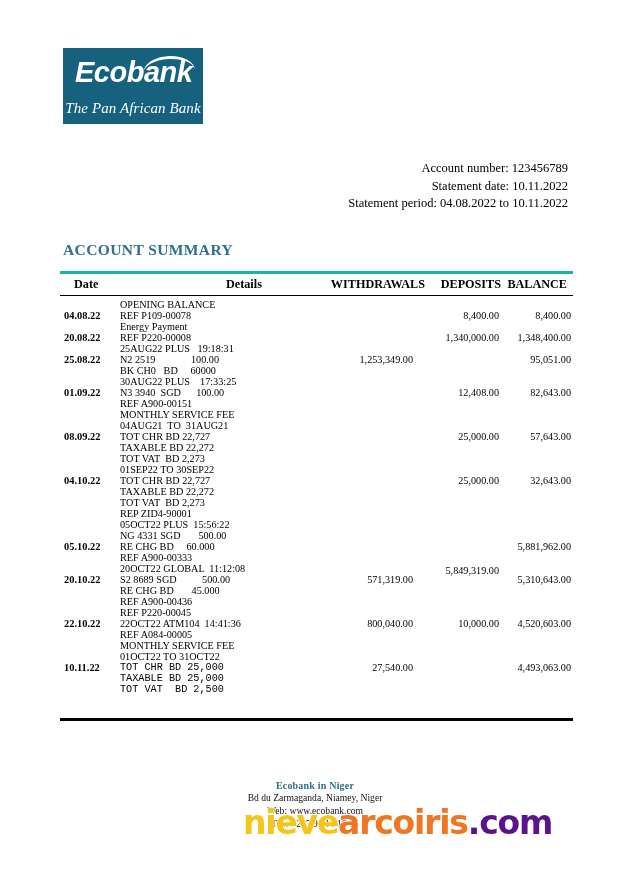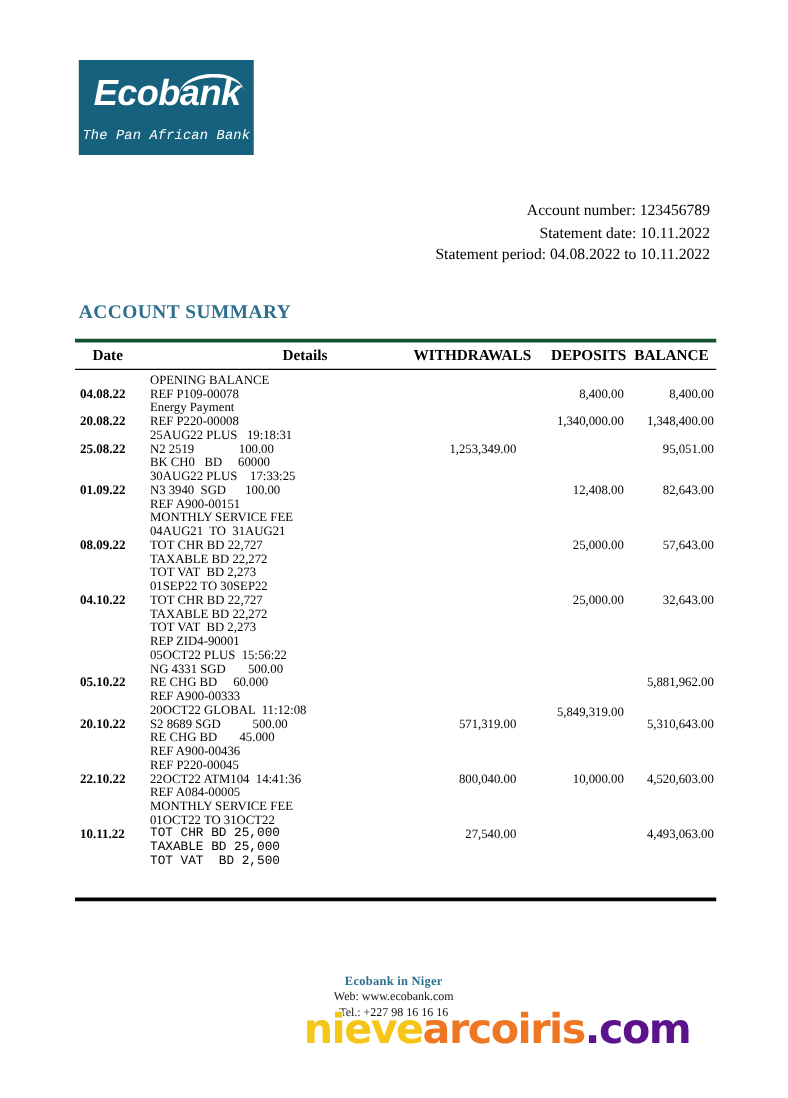--- a/index.html
+++ b/index.html
@@ -59,23 +59,23 @@
     right: 4px;
     top: 1px;
     width: 52px;
     height: 16px;
     border-top: 3px solid #ffffff;
     border-radius: 60% 60% 0 0 / 100% 100% 0 0;
     border-left: 0; border-right: 0; border-bottom: 0;
     transform: rotate(-3deg);
   }
   .logo-tagline {
-    font-family: Liberation Mono, monospace;
+    font-family: Liberation Serif, serif;
     font-style: italic;
-    font-size: 11px;
+    font-size: 15px;
     color: #ffffff;
     margin-top: 1px;
     letter-spacing: 0.1px;
     white-space: nowrap;
   }
 
   
   .customer {
     position: absolute;
     left: 63px;
@@ -110,21 +110,21 @@
     color: #2e6f8e;
     letter-spacing: 0.4px;
   }
 
   
   .tbl {
     position: absolute;
     left: 60px;
     top: 271px;
     width: 513px;
-    border-top: 3px solid #14532d;
+    border-top: 3px solid #14b8a6;
     border-bottom: 3px solid #000;
     height: 450px;
     box-sizing: border-box;
   }
   .thead {
     height: 21px;
     border-bottom: 1.3px solid #000;
     position: relative;
     font-weight: bold;
     font-size: 12.2px;
@@ -338,20 +338,21 @@
           <div class="cell c-date" style="top: 0px;">10.11.22</div>
           <div class="cell c-amt c-wd" style="top: 0px;">27,540.00</div>
           <div class="cell c-amt c-dep" style="top: 0px;"></div>
           <div class="cell c-amt c-bal" style="top: 0px;">4,493,063.00</div>
         </div>
       </div>
   </div>
 
   <div class="footer">
     <div class="f-title">Ecobank in Niger</div>
+    <div class="f-line">Bd du Zarmaganda, Niamey, Niger</div>
     <div class="f-line">Web: www.ecobank.com</div>
     <div class="f-line">Tel.: +227 98 16 16 16</div>
   </div>
 
   <div class="watermark">
     <span class="wm-a">nieve</span><span class="wm-b">arcoiris</span><span class="wm-c">.com</span>
   </div>
 
 </div>
 

